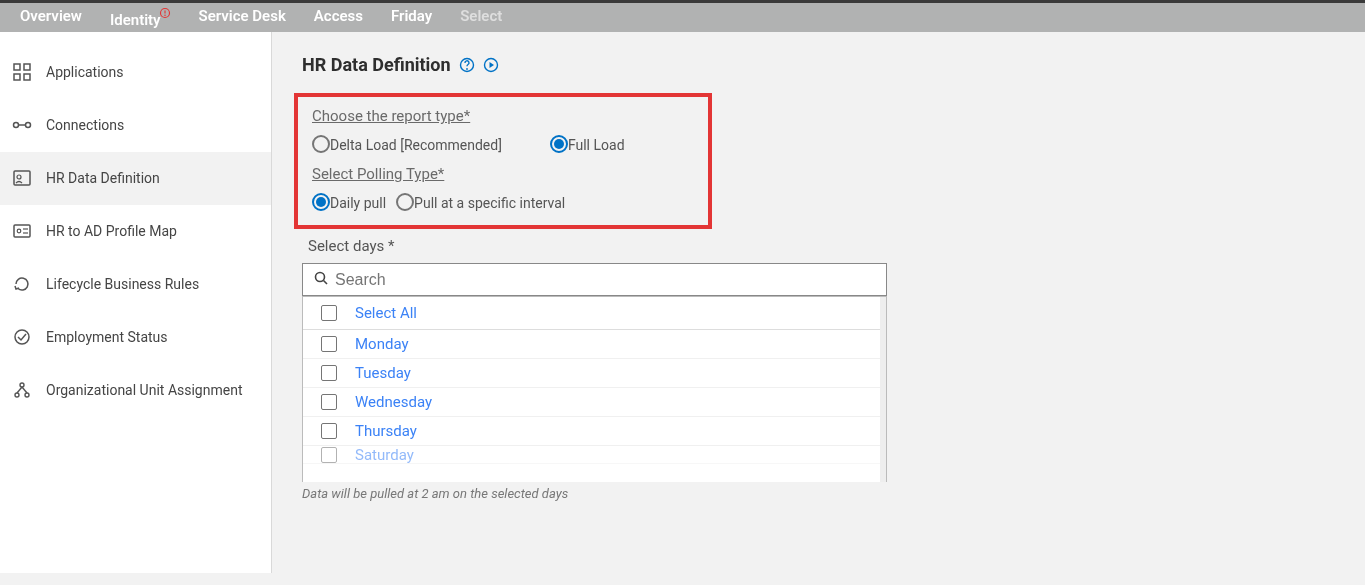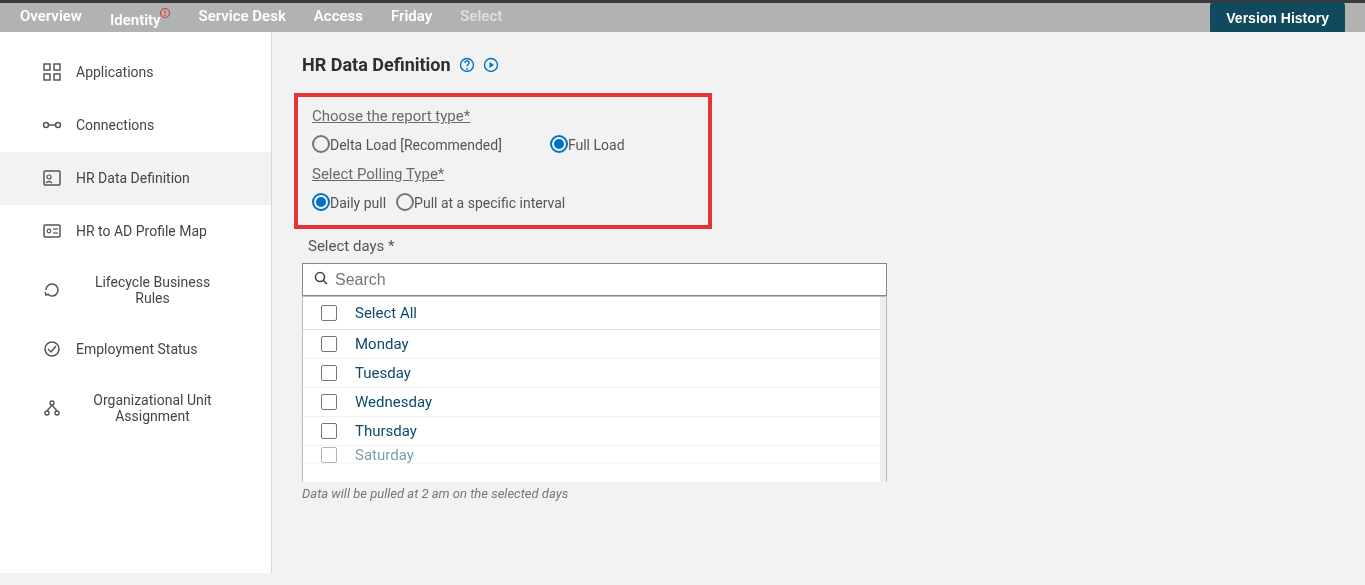--- a/index.html
+++ b/index.html
@@ -77,21 +77,21 @@
     width: 272px;
     background: #ffffff;
     border-right: 1px solid #d9d9d9;
     padding-top: 14px;
     overflow-y: auto;
   }
   .sidebar-item {
     display: flex;
     align-items: center;
     gap: 14px;
-    padding: 16px 42px;
+    padding: 16px 12px;
     color: #454545;
     cursor: pointer;
     font-size: 14px;
     border-bottom: 1px solid transparent;
     text-align: center;
   }
   .sidebar-item.active {
     background: #f2f2f2;
   }
   .side-icon {
@@ -210,21 +210,21 @@
     position: absolute;
     right: 0; top: 0; bottom: 0;
     width: 6px;
     background: #eee;
   }
   .day-row {
     display: flex;
     align-items: center;
     gap: 18px;
     padding: 5px 18px;
-    color: #0c4a6e;
+    color: #3b82f6;
     cursor: pointer;
     font-size: 15px;
     border-bottom: 1px solid #f0f0f0;
   }
   .day-row.header-row {
     border-bottom: 1px solid #ddd;
     padding-top: 7px;
     padding-bottom: 7px;
   }
   .checkbox {
@@ -251,21 +251,20 @@
             <circle cx="8" cy="8" r="6" fill="none" stroke="#e33535" stroke-width="1.5"></circle>
             <line x1="8" y1="4.5" x2="8" y2="8.5" stroke="#e33535" stroke-width="1.5"></line>
             <circle cx="8" cy="11" r="1" fill="#e33535"></circle>
           </svg></span>
     </div>
     <div class="tab">Service Desk</div>
     <div class="tab">Access</div>
     <div class="tab">Friday</div>
     <div class="tab muted">Select</div>
   </div>
-  <button class="version-btn">Version History</button>
 </div>
 
 <div class="main">
 
   <div class="sidebar">
 
     <div class="sidebar-item">
       <span class="side-icon">
         <svg viewBox="0 0 20 20">
             <rect x="2" y="2" width="6" height="6" fill="none" stroke="currentColor" stroke-width="1.5"></rect>

